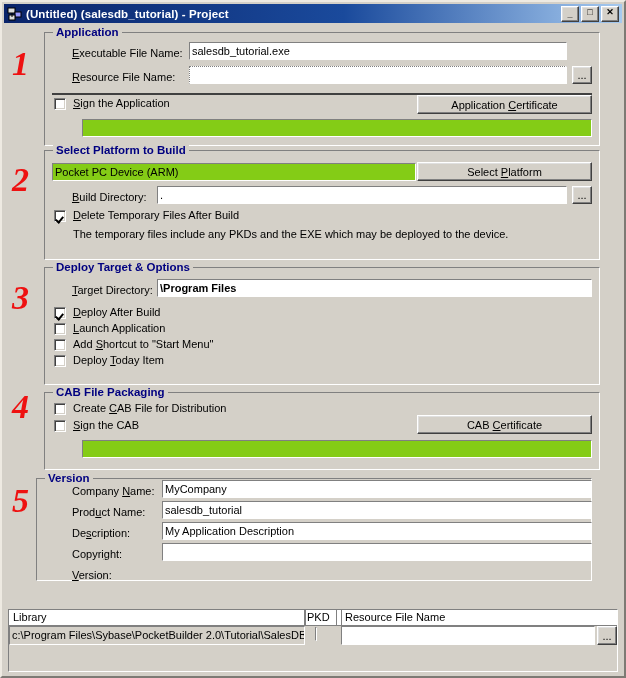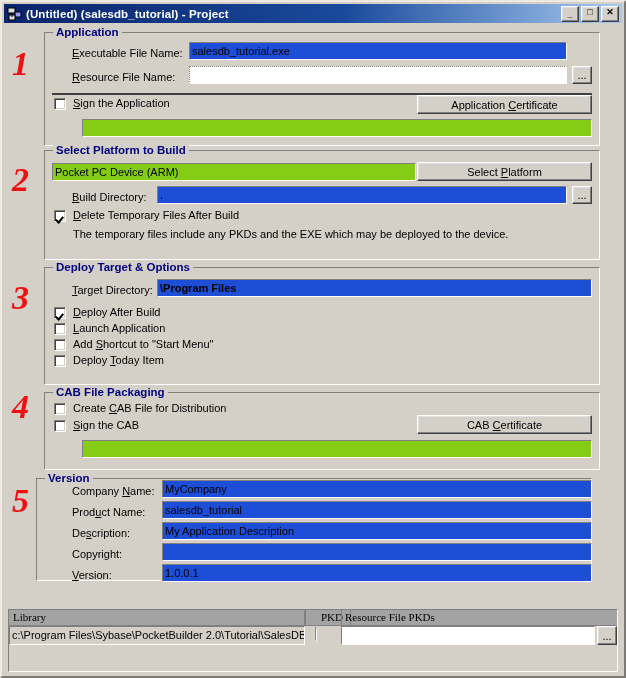--- a/index.html
+++ b/index.html
@@ -115,21 +115,21 @@
     color: #000000;
     white-space: nowrap;
     line-height: 13px;
     padding-left: 20px;
   }
   .lbl u { text-decoration: underline; }
 
   
   .field {
     position: absolute;
-    background: #1d4ed8;
+    background: #ffffff;
     border: 1px solid #808080;
     border-right-color: #ffffff;
     border-bottom-color: #ffffff;
     box-sizing: border-box;
     font-size: 11px;
     line-height: 1;
     padding: 0;
     overflow: hidden;
     white-space: nowrap;
   }
@@ -204,24 +204,23 @@
     background: #d4d0c8;
     border: 1px solid #808080;
     border-right-color: #ffffff;
     border-bottom-color: #ffffff;
     box-sizing: border-box;
     overflow: hidden;
   }
   .grid-header {
     position: absolute; top:0; left:0; right:0;
     height: 16px;
-    background: #a3a3a3;
+    background: #ffffff;
     border-bottom: 1px solid #808080;
     box-sizing: border-box;
-    font-family: Liberation Serif, serif;
   }
   .hcell {
     position: absolute;
     top: 0; height: 15px;
     font-size: 11px;
     line-height: 15px;
     padding-left: 4px;
     box-sizing: border-box;
     border-right: 1px solid #808080;
     color: #000;
@@ -410,30 +409,27 @@
     <div class="field" style="left:158px; top:499px; width:430px; height:18px;">
       <span class="txt">My Application Description</span>
     </div>
 
     <div class="lbl" style="left:48px; top:525px;">Copyri<u>g</u>ht:</div>
     <div class="field" style="left:158px; top:520px; width:430px; height:18px;">
       <span class="txt"></span>
     </div>
 
     <div class="lbl" style="left:48px; top:546px;"><u>V</u>ersion:</div>
-    <div class="field" style="left:158px; top:541px; width:430px; height:18px;">
-      <span class="txt">1.0.0.1</span>
-    </div>
 
     <div id="grid" style="left:4px; top:586px; width:610px; height:63px;">
 
       <div class="grid-header">
         <div class="hcell" style="left:0; width:296px;">Library</div>
-        <div class="hcell" style="left:306px; width:36px; padding-left:6px;">PKD</div>
-        <div class="hcell" style="left:332px; width:276px; border-right:none;">Resource File PKDs</div>
+        <div class="hcell" style="left:292px; width:36px; padding-left:6px;">PKD</div>
+        <div class="hcell" style="left:332px; width:276px; border-right:none;">Resource File Name</div>
       </div>
 
       <div>
         <div class="gridrow-cell sunken" style="left:0px; top:16px; width:296px; height:19px;">
           <span>c:\Program Files\Sybase\PocketBuilder 2.0\Tutorial\SalesDB\</span>
         </div>
         <div class="gridrow-cell" style="left:296px; top:16px; width:36px; height:19px;">
           <span class="cbox" style="margin:3px 0 0 10px;"></span>
         </div>
         <div class="gridrow-cell white" style="left:332px; top:16px; width:254px; height:19px;">

